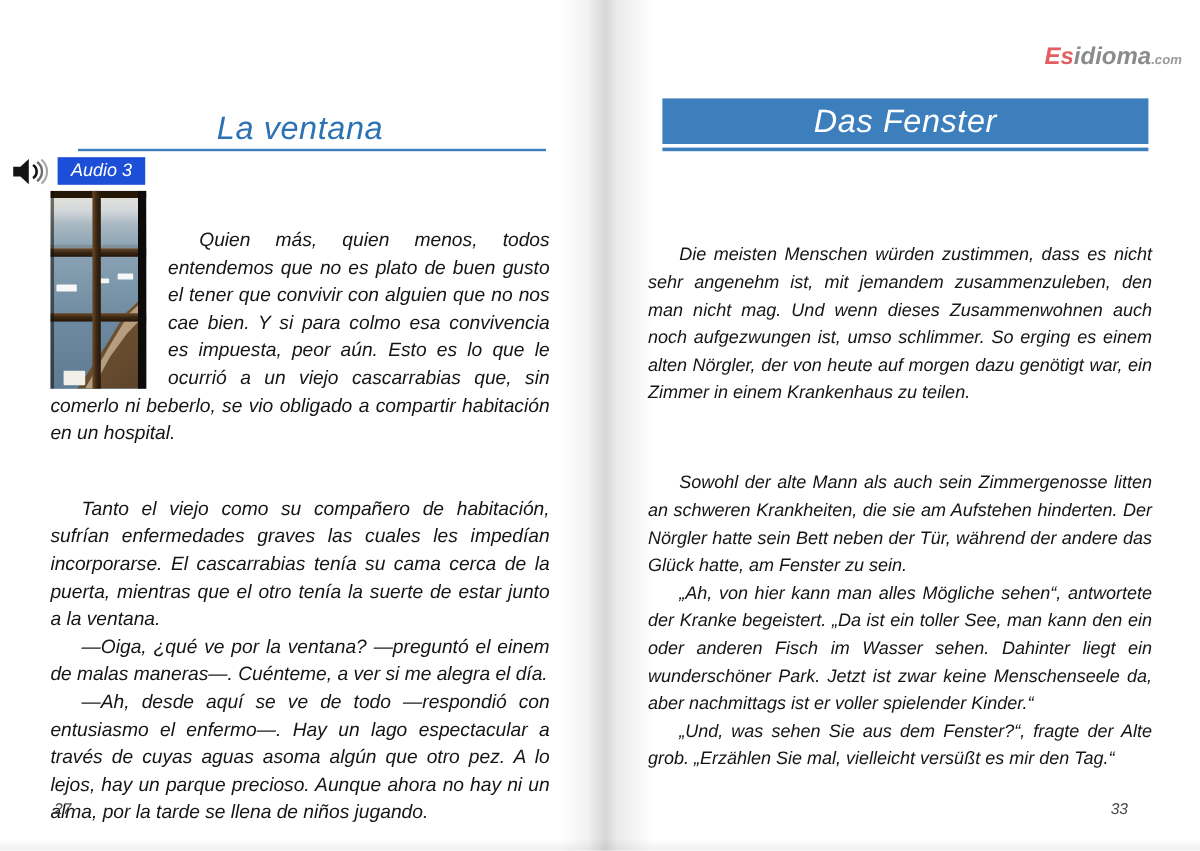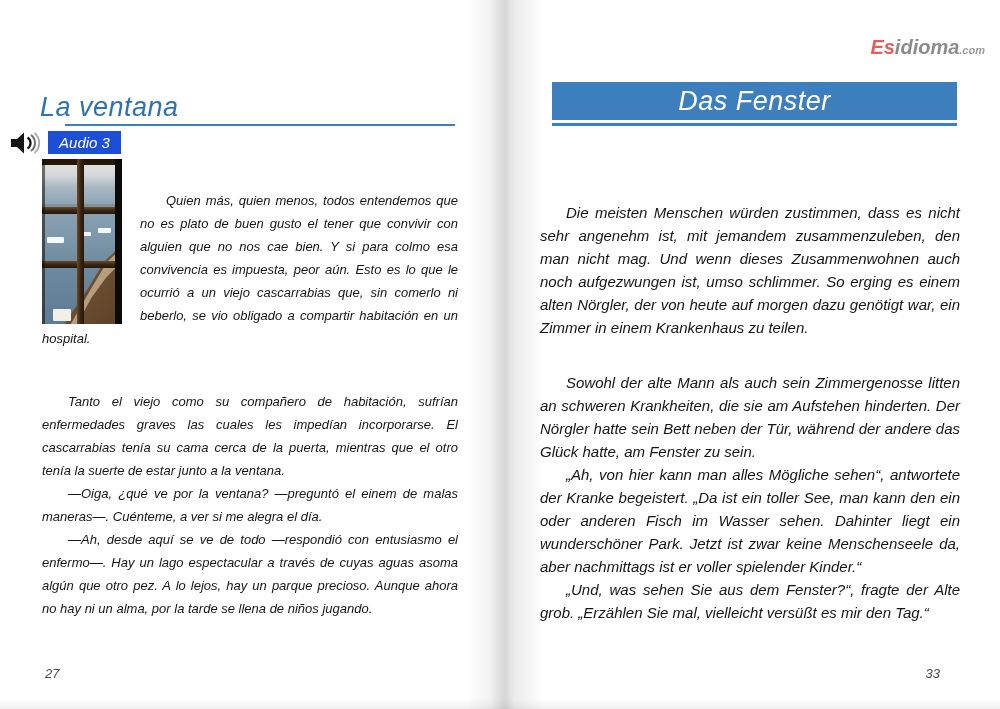--- a/index.html
+++ b/index.html
@@ -10,33 +10,33 @@
   .spine{position:absolute;left:466px;top:0;width:78px;height:709px;pointer-events:none;
     background:linear-gradient(90deg,rgba(0,0,0,0) 0%,rgba(0,0,0,0.05) 30%,rgba(0,0,0,0.16) 50%,rgba(0,0,0,0.08) 62%,rgba(0,0,0,0) 100%);}
   .bottom-shade{position:absolute;left:0;bottom:0;width:1000px;height:10px;pointer-events:none;
     background:linear-gradient(to bottom,rgba(0,0,0,0),rgba(0,0,0,0.06));}
 
   .page{position:absolute;top:16px;height:709px;font-style:italic;}
   .page.left{left:0;width:490px;}
   .page.right{left:510px;width:490px;}
 
   
-  .title-es{position:absolute;left:40px;width:420px;top:76px;margin:0;
+  .title-es{position:absolute;left:40px;width:420px;top:76px;margin:0;text-align:center;
     color:#2c72b4;font-size:27px;font-weight:400;letter-spacing:0.5px;}
   .title-rule{position:absolute;left:65px;width:390px;top:108px;height:2px;background:#3d7ebd;}
   .speaker{position:absolute;left:10px;top:115px;width:32px;height:24px;}
   .audio-badge{position:absolute;left:48px;top:115px;width:73px;height:23px;background:#1d4ed8;
     color:#ffffff;font-size:15px;display:flex;align-items:center;justify-content:center;cursor:pointer;}
   .body-es{position:absolute;left:42px;top:143px;width:416px;color:#151515;
-    font-size:13px;line-height:23px;text-align:justify;}
+    font-size:16px;line-height:23px;text-align:justify;}
   .para{margin:0;}
   .para.indent{text-indent:26px;}
   .p1{padding-top:30px;}
   .gap-es{margin-top:40px;}
-  .gap-de{margin-top:32px;}
+  .gap-de{margin-top:52px;}
 
   
   .window-photo{position:relative;float:left;width:80px;height:165px;margin:0 18px 0 0;overflow:hidden;
     background:linear-gradient(to bottom,#e9e5dc 0%,#d3d8da 10%,#a9b8c2 17%,#8ca4b4 28%,#7f99ac 45%,#6e8aa0 65%,#5d7b93 100%);}
   .horizon{position:absolute;left:0;top:27%;width:100%;height:3px;background:rgba(120,130,135,0.55);}
   .cliff{position:absolute;left:0;top:0;width:100%;height:100%;
     background:linear-gradient(135deg,#9b7a52 0%,#7c5c39 45%,#5a4128 100%);
     clip-path:polygon(100% 52%,100% 100%,28% 100%,58% 78%,78% 62%);}
   .cliff-light{position:absolute;left:0;top:0;width:100%;height:100%;background:#c9b194;
     clip-path:polygon(100% 54%,100% 62%,80% 72%,62% 84%,44% 100%,36% 100%,62% 78%,82% 62%);opacity:.8;}

